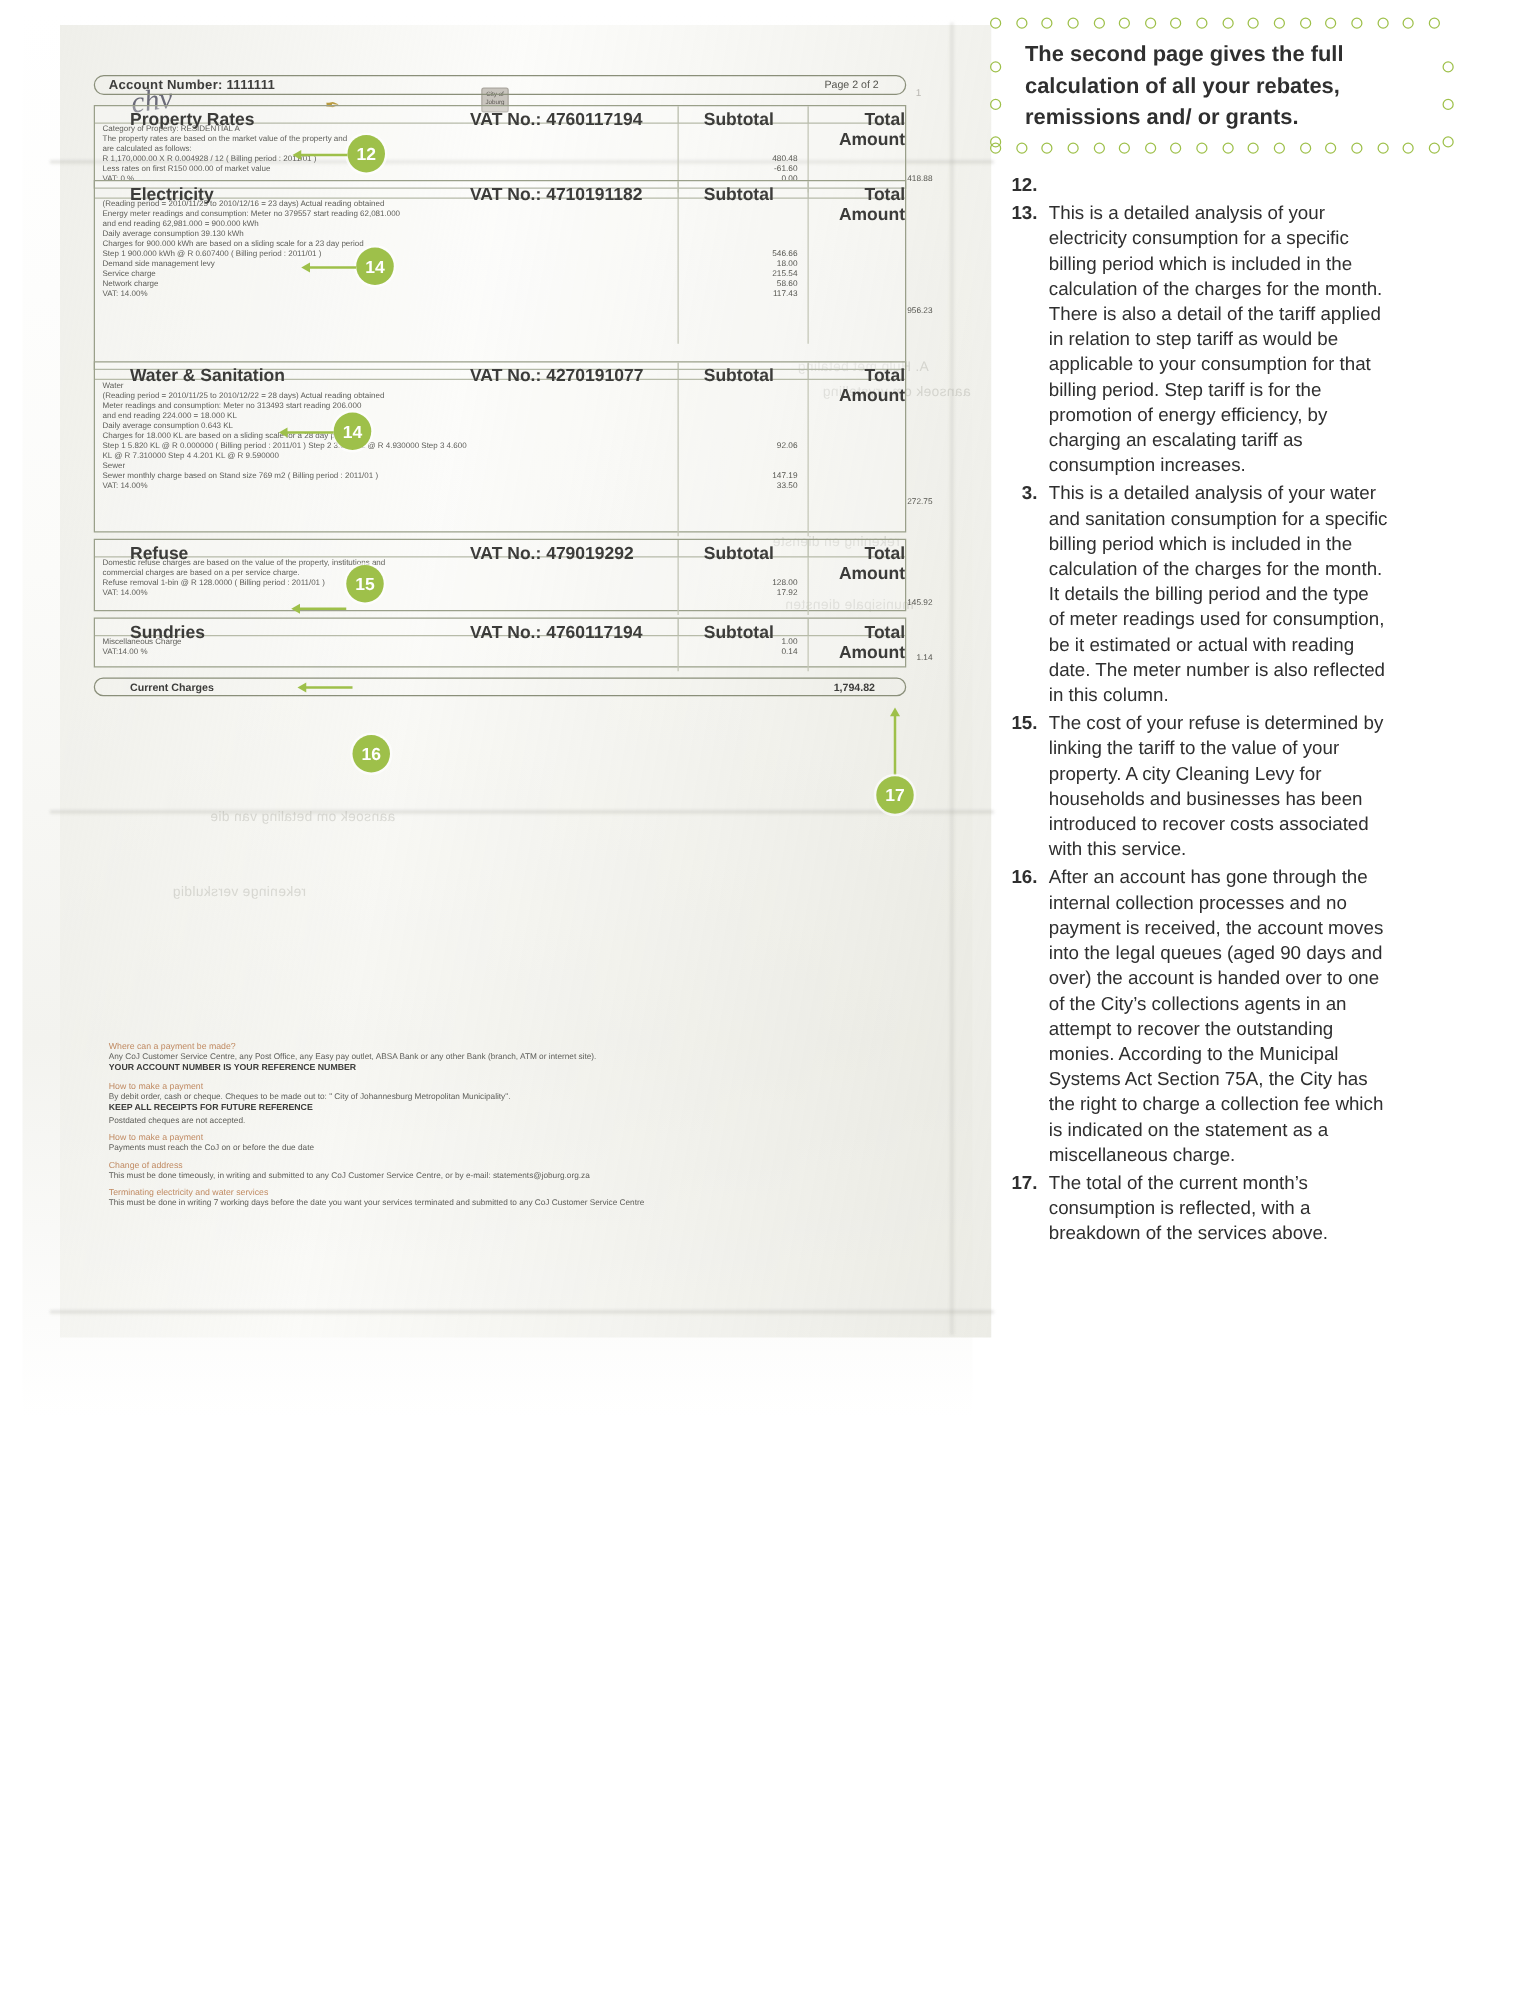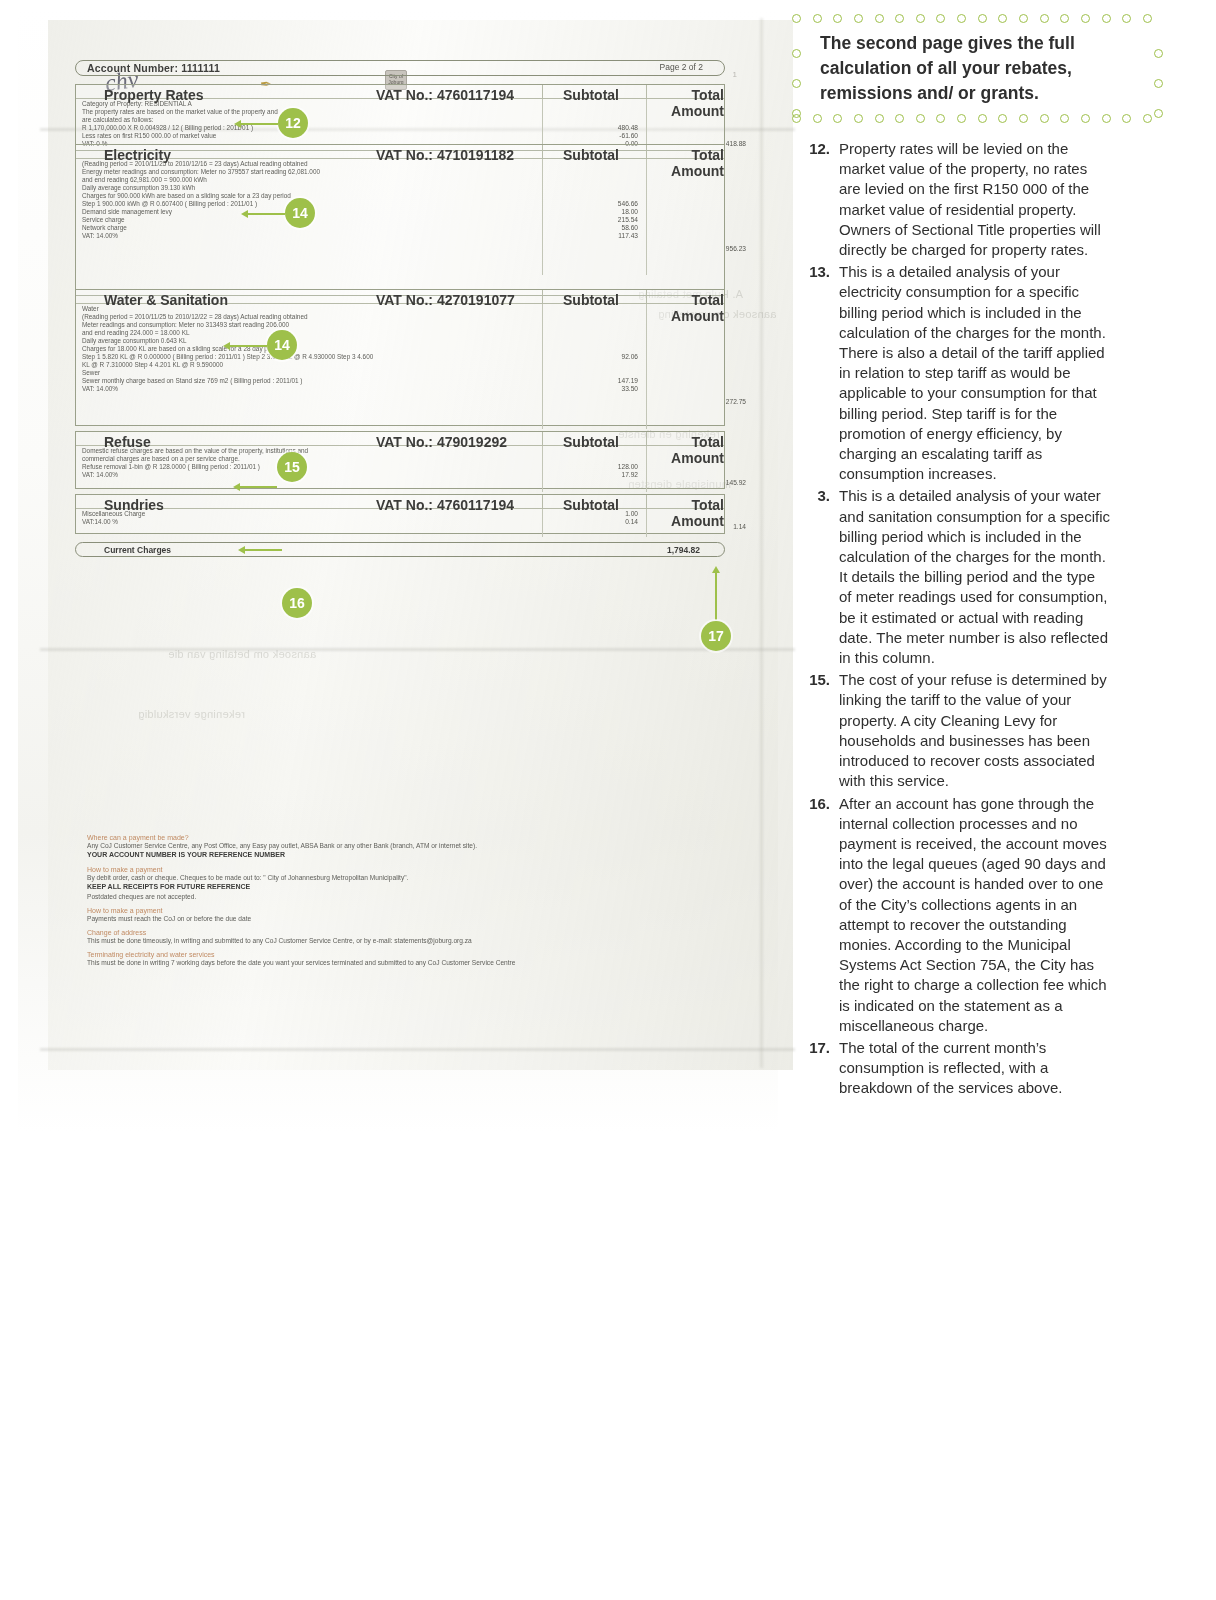--- a/index.html
+++ b/index.html
@@ -559,21 +559,20 @@
       <span></span>
       <span></span>
       <span></span>
       <span></span>
       <span></span>
   </div>
 
   <div class="items">
     <div class="item">
       <div class="num">12.</div>
-      <div class="txt">Property rates will be levied on the market value of the property, no rates are levied on the first R150 000 of the market value of residential property. Owners of Sectional Title properties will directly be charged for property rates.</div>
     </div>
     <div class="item">
       <div class="num">13.</div>
       <div class="txt">This is a detailed analysis of your electricity consumption for a specific billing period which is included in the calculation of the charges for the month. There is also a detail of the tariff applied in relation to step tariff as would be applicable to your consumption for that billing period. Step tariff is for the promotion of energy efficiency, by charging an escalating tariff as consumption increases.</div>
     </div>
     <div class="item">
       <div class="num">3.</div>
       <div class="txt">This is a detailed analysis of your water and sanitation consumption for a specific billing period which is included in the calculation of the charges for the month. It details the billing period and the type of meter readings used for consumption, be it estimated or actual with reading date. The meter number is also reflected in this column.</div>
     </div>
     <div class="item">

